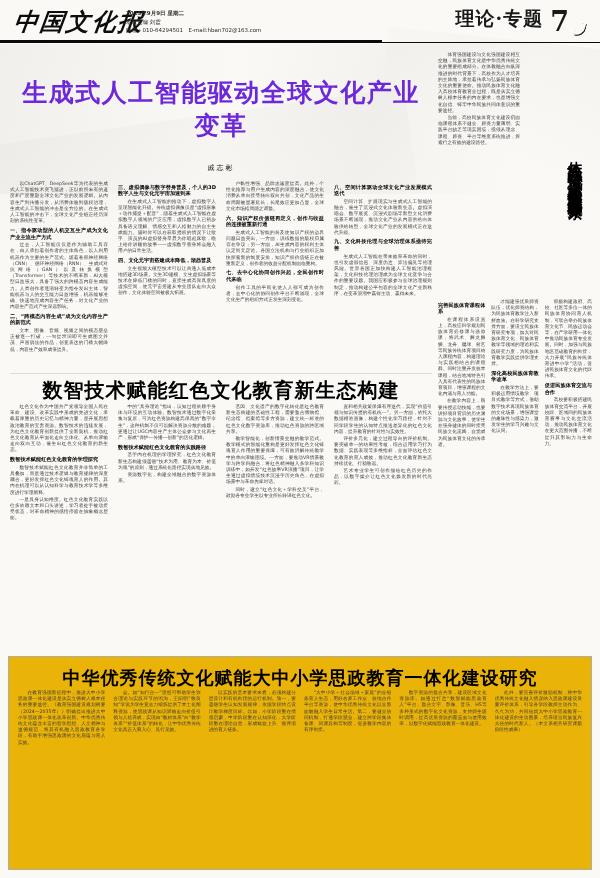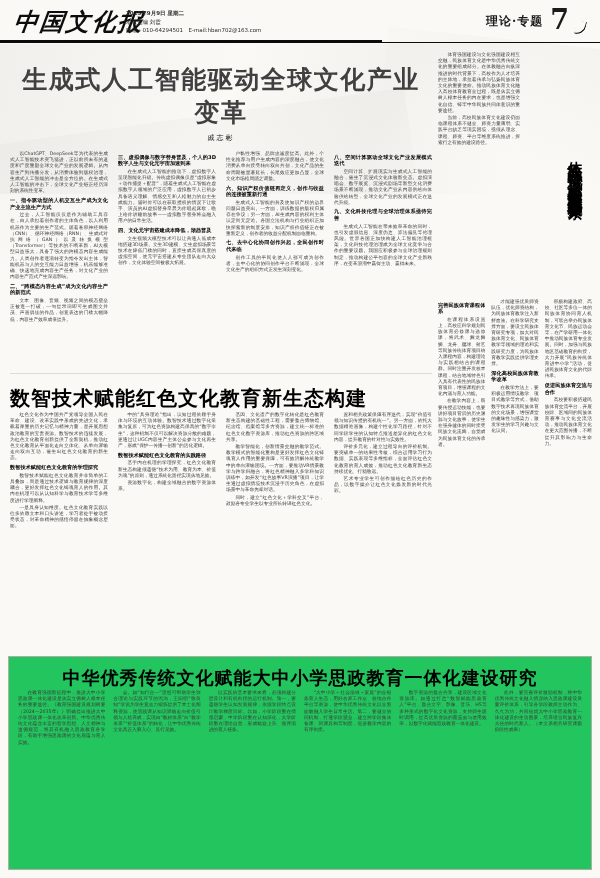--- a/index.html
+++ b/index.html
@@ -19,62 +19,62 @@
   .wm3{top:40px;right:-40px;width:260px;height:160px;transform:rotate(6deg);
     background:linear-gradient(200deg,rgba(120,120,115,.05),rgba(120,120,115,0) 65%);}
 
   
   .header{position:absolute;top:0;left:0;width:600px;height:46px;}
   .masthead{position:absolute;left:14px;top:6px;font-family:"DejaVu Serif","Liberation Serif",serif;
     font-size:24px;font-weight:900;font-style:italic;letter-spacing:2px;transform:skewX(-7deg);color:#0d0d0d;}
   .pubinfo{position:absolute;left:126px;top:9px;font-size:5.5px;line-height:8.5px;color:#2b2b2b;}
   .pubinfo .b{font-weight:bold;}
   .section-block{position:absolute;right:14px;top:6px;display:flex;align-items:flex-end;gap:7px;}
-  .section-title{font-family:"DejaVu Serif","Liberation Serif",serif;font-size:12px;font-weight:900;letter-spacing:1px;padding-bottom:3px;text-align:right;}
+  .section-title{font-family:"DejaVu Serif","Liberation Serif",serif;font-size:19px;font-weight:900;letter-spacing:1px;padding-bottom:3px;text-align:right;}
   .page-number{font-family:"DejaVu Serif","Liberation Serif",serif;font-size:27px;font-weight:900;line-height:1;}
   .curl{display:inline-block;width:9px;height:13px;border-right:1.7px solid #000;border-bottom:1px solid #000;
     border-radius:0 0 10px 0;transform:rotate(14deg) translateY(2px);}
   .rule-thick{position:absolute;top:40px;left:0;width:382px;height:3.2px;background:#0a0a0a;}
   .rule-thin{position:absolute;top:42px;left:382px;width:218px;height:1px;background:#0a0a0a;}
 
   
   .bp{font-size:4.7px;line-height:6.2px;text-align:justify;text-indent:9.4px;margin:0 0 1px;color:#3c3c3c;}
   .bh{font-size:5.2px;line-height:6.6px;font-weight:bold;margin:2.5px 0 2px;color:#000;text-align:justify;}
   .colbox{overflow:hidden;}
 
   
   .article-main{position:absolute;left:10px;top:50px;width:422px;}
   .main-title{font-family:"DejaVu Serif","Liberation Serif",serif;font-size:25px;font-weight:900;
-    letter-spacing:1.5px;text-align:center;margin:13px 0 0;color:#404040;}
-  .byline{font-size:7px;text-align:center;margin:4px 0 8px;color:#111;letter-spacing:2px;}
+    letter-spacing:1.5px;text-align:center;margin:26px 0 0;color:#6d28d9;}
+  .byline{font-size:7px;text-align:center;margin:21px 0 8px;color:#111;letter-spacing:2px;}
   .cols4{display:grid;grid-template-columns:repeat(4,1fr);gap:10px;}
   .cols-main .colbox{height:238px;}
 
   
   .article-right{position:absolute;left:438px;top:52px;width:154px;}
   .right-top{display:flex;gap:7px;height:238px;}
   .rt-text{width:82px;overflow:hidden;}
   .rt-title{flex:1;writing-mode:vertical-rl;font-family:"DejaVu Serif","Liberation Serif",serif;
     font-weight:900;color:#000;display:flex;justify-content:center;}
   .rt-line1{font-size:15px;letter-spacing:3px;line-height:34px;}
   .rt-line2{font-size:15px;letter-spacing:1.5px;line-height:34px;}
   .right-cols{margin-top:9px;display:grid;grid-template-columns:repeat(3,1fr);gap:6px;}
   .right-cols .colbox{height:350px;}
   .right-cols .bp{text-indent:9px;}
 
   
   .article-mid{position:absolute;left:10px;top:377px;width:422px;}
   .mid-title{font-family:Liberation Sans, sans-serif;font-size:20px;font-weight:900;
-    letter-spacing:1px;margin:8px 0 0;color:#000;}
+    letter-spacing:1px;text-align:center;margin:0 0 0;color:#000;}
   .cols-mid .colbox{height:230px;}
   .sep{position:absolute;left:10px;top:373px;width:422px;height:1px;background:#dddcd4;}
 
   
   .article-bottom{position:absolute;left:8px;top:656px;width:584px;height:214px;
-    border:1px solid #aeada6;background:#22c55e;box-sizing:border-box;}
+    border:1px solid #aeada6;background:#eab308;box-sizing:border-box;}
   .bottom-title{font-family:"DejaVu Serif","Liberation Serif",serif;font-size:18px;font-weight:900;
     letter-spacing:1px;text-align:center;margin:9px 0 0;color:#000;}
   .cols6{display:grid;grid-template-columns:repeat(6,1fr);gap:8px;padding:0 9px;}
   .cols6 .colbox{height:146px;}
 </style>
 </head>
 <body>
 
 <div class="page">
 

